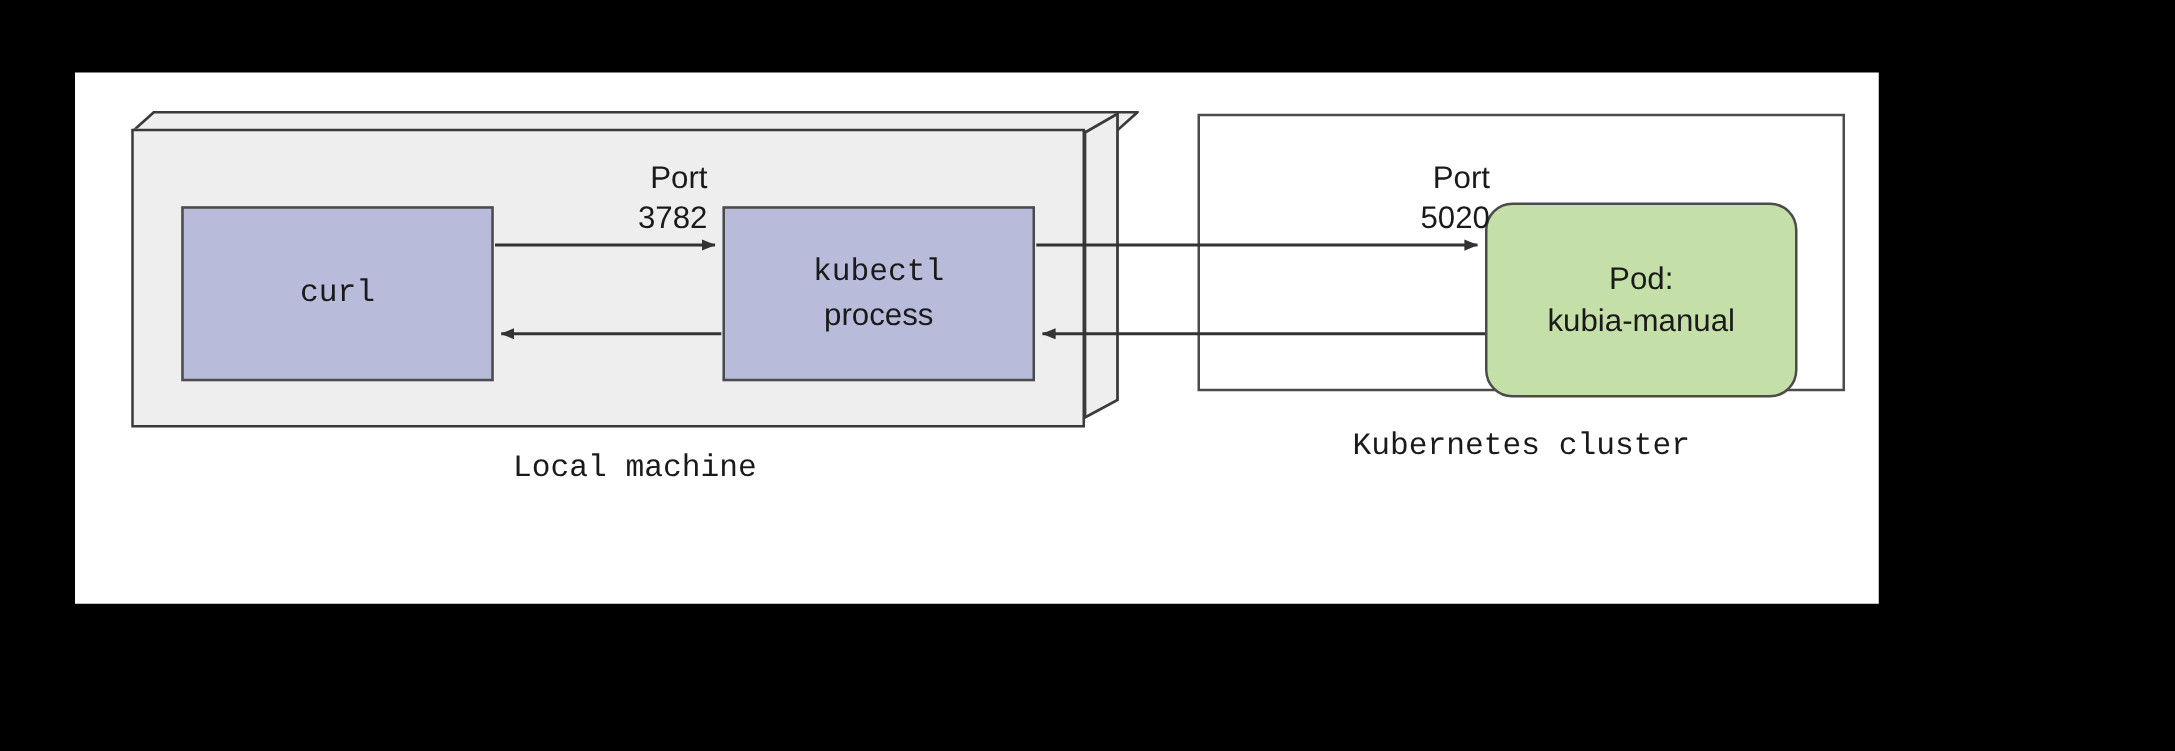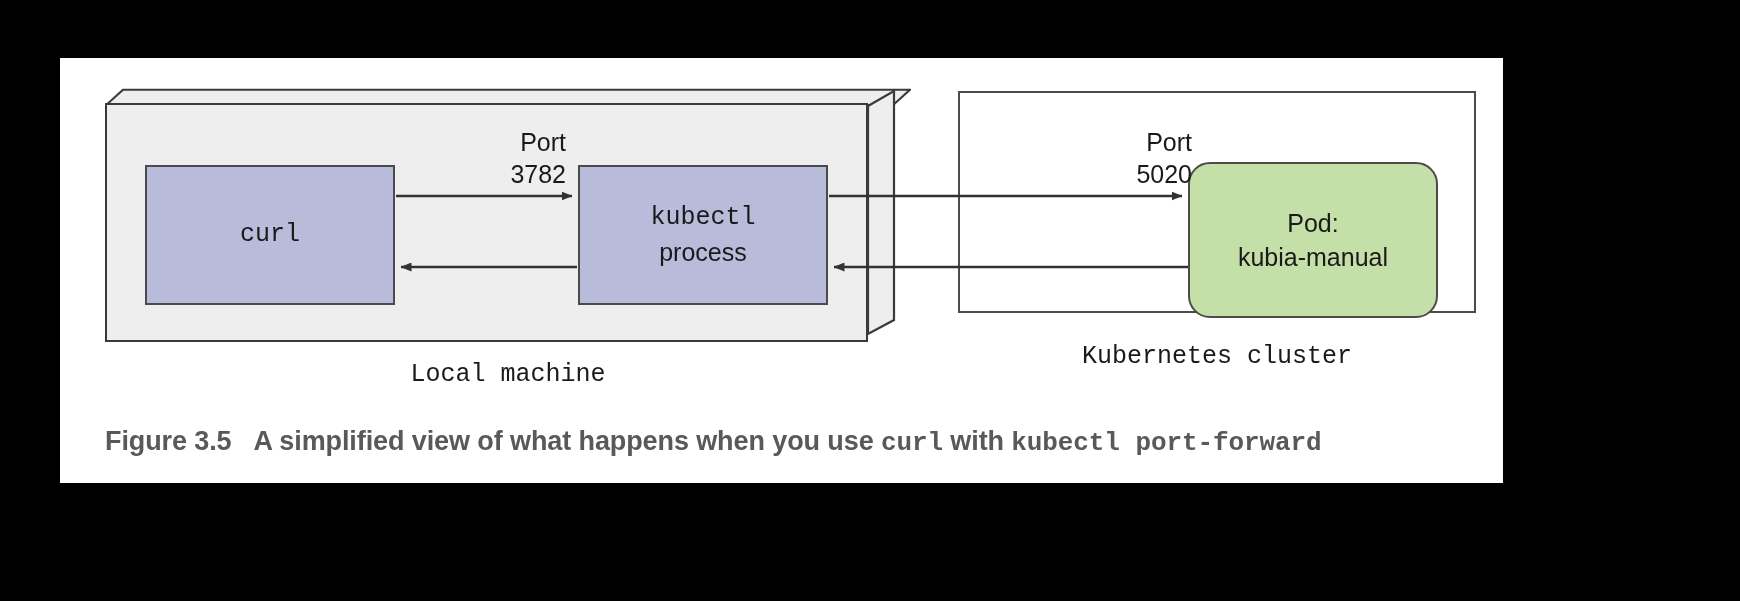--- a/index.html
+++ b/index.html
@@ -235,16 +235,15 @@
 
     <div class="port-annotation" id="port-8080-label">
       <div>Port</div>
       <div>5020</div>
     </div>
 
     <div class="container-caption" id="local-machine-caption">Local machine</div>
 
     <div class="container-caption" id="k8s-cluster-caption">Kubernetes cluster</div>
 
-    <div id="figure-caption"><span>Figure 3.5</span><span class="cap-gap"></span><span>A simplified view of what happens when you use </span><span class="cap-mono">curl</span><span> with </span><span class="cap-mono">kubectl port-forward</span></div>
 
   </div>
 </div>
 
 </body></html>

